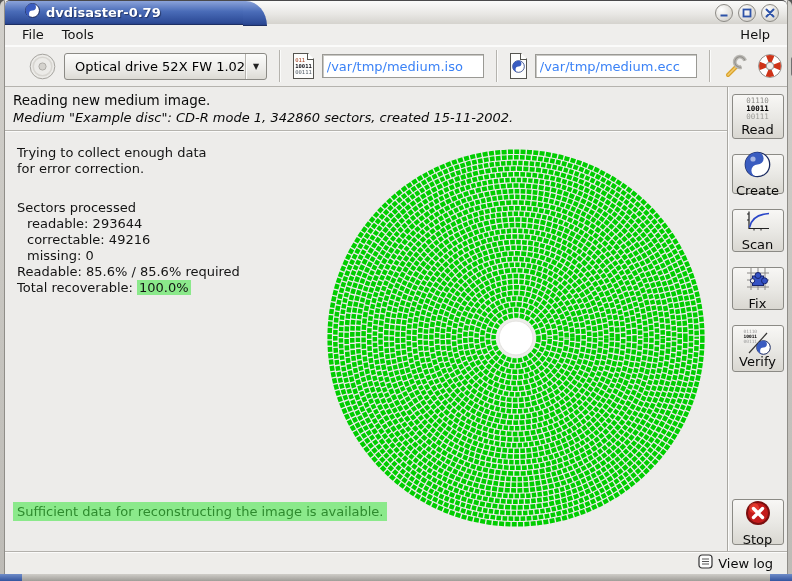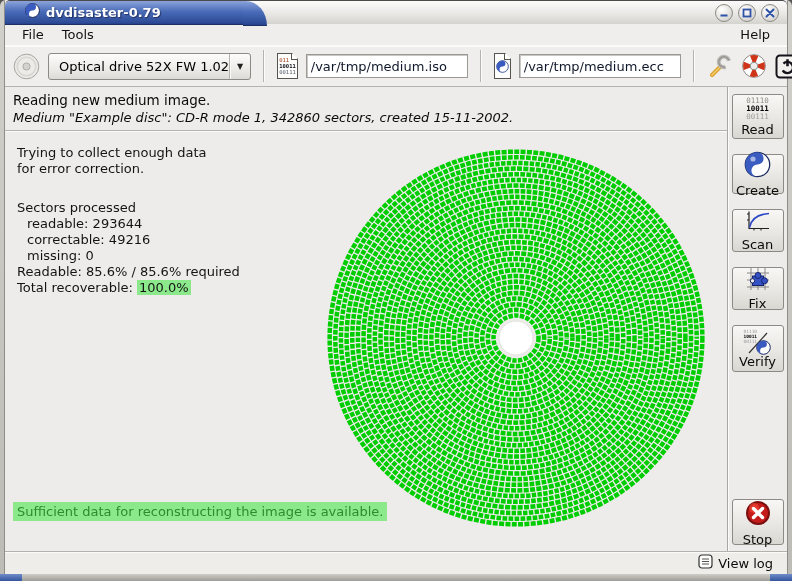--- a/index.html
+++ b/index.html
@@ -21,27 +21,27 @@
   .win-buttons { position:absolute; right:8px; top:3px; display:flex; gap:5px; }
   .wbtn { width:18px; height:18px; border-radius:50%; background:radial-gradient(circle at 35% 30%, #ffffff, #e4e2de 55%, #c6c4bf); border:1px solid #8d8b86; display:flex; align-items:center; justify-content:center; cursor:default; }
   .wbtn svg { display:block; }
 
   
   .menubar { height:22px; flex:0 0 22px; background:#efeeec; display:flex; align-items:center; font-size:13px; color:#111; padding:0 8px; border-bottom:1px solid #dddbd6; }
   .menu-item { padding:2px 9px; }
   .menu-help { margin-left:auto; padding:2px 9px; }
 
   
-  .toolbar { height:41px; flex:0 0 41px; background:#efeeec; display:flex; align-items:center; padding:0 8px; gap:8px; border-bottom:1px solid #b5b3ae; box-shadow:0 1px 0 #fbfbfa inset, 0 -1px 0 #fbfbfa; }
+  .toolbar { height:41px; flex:0 0 41px; background:#efeeec; display:flex; align-items:center; padding:0 24px; gap:8px; border-bottom:1px solid #b5b3ae; box-shadow:0 1px 0 #fbfbfa inset, 0 -1px 0 #fbfbfa; }
   .tsep { width:2px; height:32px; border-left:1px solid #b5b3ae; border-right:1px solid #fbfbfa; margin:0 4px; }
   .combo { height:27px; width:206px; background:linear-gradient(#fcfcfb,#ecebe8 60%,#dddbd5); border:1px solid #8b8a85; border-radius:3px; display:flex; align-items:center; font-size:13px; color:#000; }
   .combo-label { flex:1; padding-left:10px; white-space:nowrap; }
   .combo-arrow-box { border-left:1px solid #b5b3ae; box-shadow:1px 0 0 #fbfbfa inset; height:100%; display:flex; align-items:center; padding:0 7px; }
   .combo-arrow { font-size:8px; color:#222; }
-  .tinput { height:24px; width:162px; background:#fff; border:1px solid #9a9994; box-shadow:inset 1px 1px 0 #c9c8c4; font-size:13px; color:#0f172a; padding:0 4px; font-family:"DejaVu Sans","Liberation Sans",sans-serif; }
+  .tinput { height:24px; width:162px; background:#fff; border:1px solid #9a9994; box-shadow:inset 1px 1px 0 #c9c8c4; font-size:13px; color:#3b82f6; padding:0 4px; font-family:"DejaVu Sans","Liberation Sans",sans-serif; }
   .tool-icon { display:flex; align-items:center; justify-content:center; }
   .doc-icon { width:21px; height:26px; background:#fdfdfc; border:1px solid #55544f; position:relative; display:flex; flex-direction:column; justify-content:center; align-items:flex-start; padding:1px 1px; }
   .doc-icon .fold { position:absolute; top:-1px; right:-1px; width:0; height:0; border-left:6px solid transparent; border-top:6px solid #efeeec; box-shadow:-1px 1px 0 #55544f; }
   .bin-line { font-family:"DejaVu Sans Mono","Liberation Mono",monospace; font-size:5.5px; line-height:6px; letter-spacing:0; }
   .bin-line.l1 { color:#a33c1e; }
   .bin-line.l2 { color:#101018; font-weight:bold; }
   .bin-line.l3 { color:#55606a; }
 
   
   .content { flex:1; display:flex; min-height:0; }

